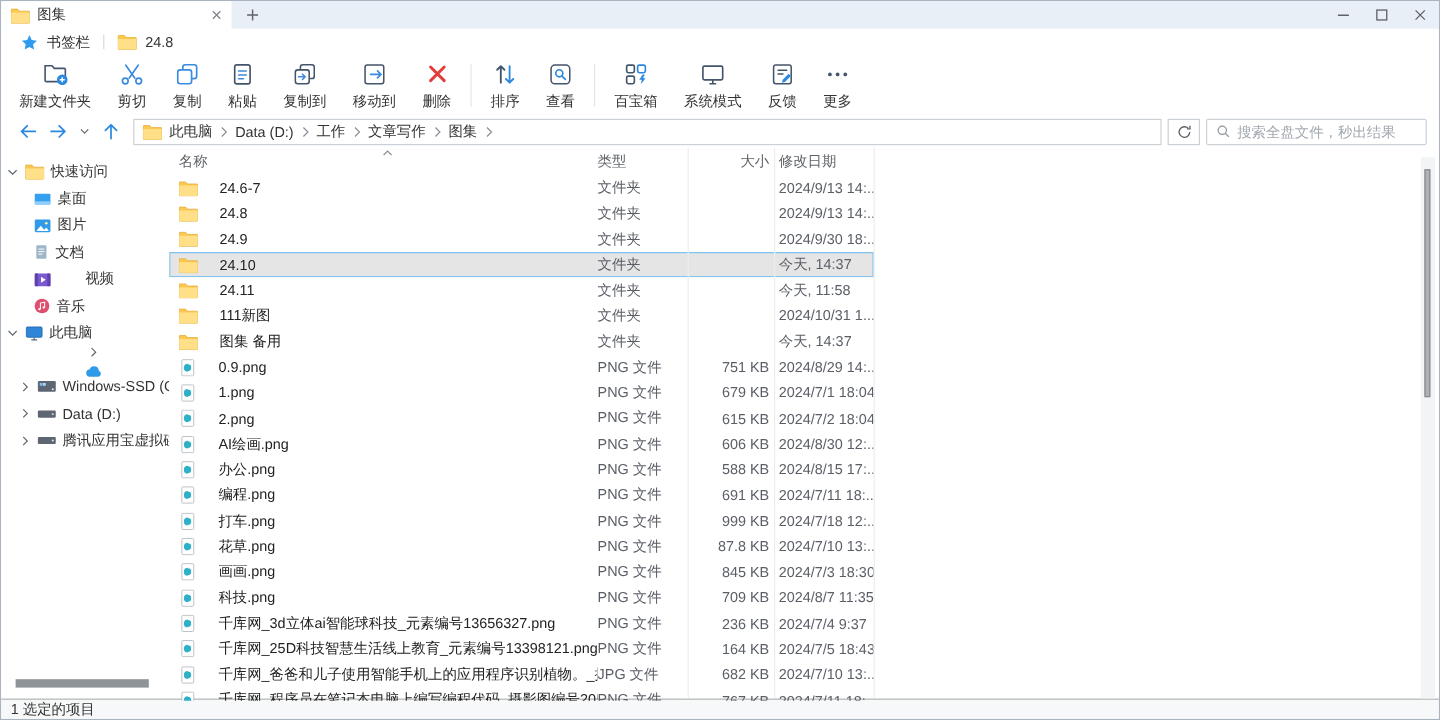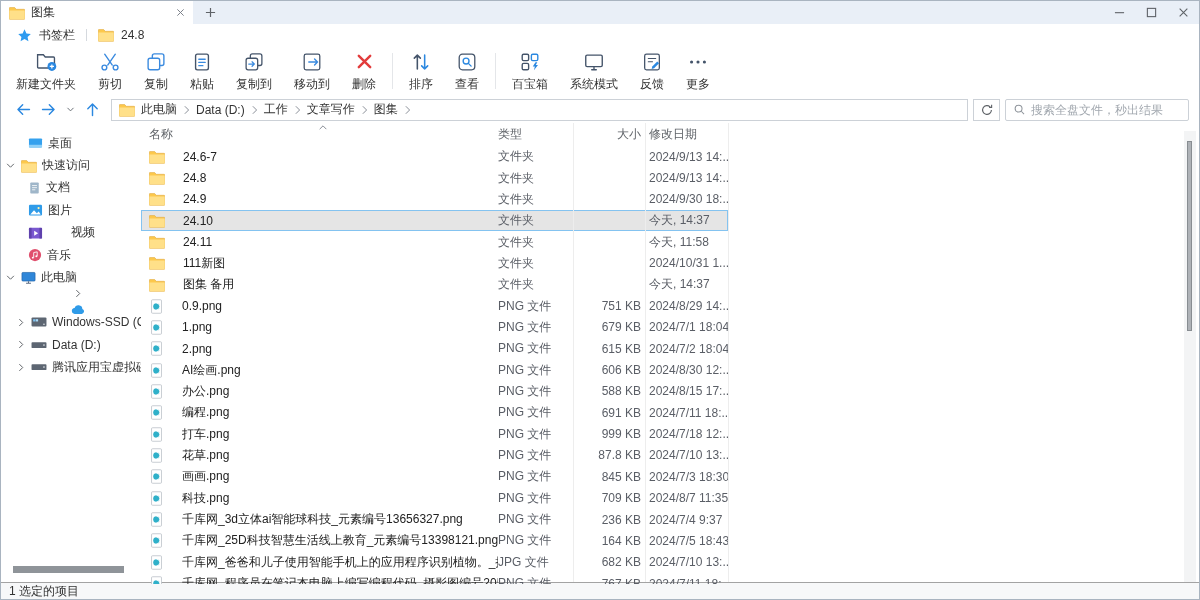--- a/index.html
+++ b/index.html
@@ -333,61 +333,61 @@
             <path d="M12.7 12.7l4.3 4.3"></path>
           </svg>
         </span>
       <input placeholder="搜索全盘文件，秒出结果" style="">
     </div>
   </div>
 
   <div class="main">
     <div class="sidebar">
       <div id="tree">
-          <div class="side-row" style="padding-left: 27px;">
-            <span class="side-ic ic">
-              <svg width="15" height="14" viewBox="0 0 16 15">
-                <rect x="1" y="2.6" width="14" height="9.6" rx="1" fill="#35a1ee"></rect>
-                <rect x="1" y="9.4" width="14" height="2.8" fill="#8fd0f8"></rect>
-              </svg>
-            </span>
-            <span class="side-label">桌面</span>
-          </div>
           <div class="side-row" style="padding-left: 4px;">
             <span class="side-chev ic">
               <svg width="9" height="7" viewBox="0 0 12 8" fill="none" stroke="#5f6368" stroke-width="1.3">
                 <path d="M1.5 1.8L6 6.3l4.5-4.5"></path>
               </svg>
             </span>
             <span class="side-ic ic">
               <svg width="16" height="14" viewBox="0 0 16 14">
                 <path d="M.8 1.6h4.9l1.5 1.7h8c.3 0 .5.2.5.5v9c0 .3-.2.5-.5.5H.8c-.3 0-.5-.2-.5-.5V2.1c0-.3.2-.5.5-.5z" fill="#fdc94c" stroke="#dfa93f" stroke-width=".6"></path>
                 <path d="M.4 4.5h15.3v8.3c0 .3-.2.5-.5.5H.9c-.3 0-.5-.2-.5-.5z" fill="#ffe089"></path>
               </svg>
             </span>
             <span class="side-label">快速访问</span>
           </div>
           <div class="side-row" style="padding-left: 27px;">
             <span class="side-ic ic">
-              <svg width="13" height="14" viewBox="0 0 16 16">
-                <rect x="2.8" y="1.2" width="10.4" height="13.6" rx="1" fill="#9fb6c9"></rect>
-                <path d="M5 5h6M5 7.6h6M5 10.2h4" stroke="#fff" stroke-width="1"></path>
-              </svg>
-            </span>
-            <span class="side-label">文档</span>
+              <svg width="15" height="14" viewBox="0 0 16 15">
+                <rect x="1" y="2.6" width="14" height="9.6" rx="1" fill="#35a1ee"></rect>
+                <rect x="1" y="9.4" width="14" height="2.8" fill="#8fd0f8"></rect>
+              </svg>
+            </span>
+            <span class="side-label">桌面</span>
           </div>
           <div class="side-row" style="padding-left: 27px;">
             <span class="side-ic ic">
               <svg width="15" height="14" viewBox="0 0 16 15">
                 <rect x="1" y="2" width="14" height="11.4" rx="1.2" fill="#2f9be8"></rect>
                 <circle cx="11.3" cy="5.4" r="1.2" fill="#fff3a8"></circle>
                 <path d="M2.4 12.3l4-4.6 3 3.4 2-2 2.2 3.2z" fill="#fff"></path>
               </svg>
             </span>
             <span class="side-label">图片</span>
+          </div>
+          <div class="side-row" style="padding-left: 27px;">
+            <span class="side-ic ic">
+              <svg width="13" height="14" viewBox="0 0 16 16">
+                <rect x="2.8" y="1.2" width="10.4" height="13.6" rx="1" fill="#9fb6c9"></rect>
+                <path d="M5 5h6M5 7.6h6M5 10.2h4" stroke="#fff" stroke-width="1"></path>
+              </svg>
+            </span>
+            <span class="side-label">文档</span>
           </div>
           <div class="side-row" style="padding-left: 27px; gap: 28px;">
             <span class="side-ic ic">
               <svg width="15" height="14" viewBox="0 0 16 15">
                 <rect x="1" y="2" width="14" height="11.4" rx="1.4" fill="#7a58d0"></rect>
                 <rect x="1" y="2" width="2.8" height="11.4" fill="#5f41ad"></rect>
                 <rect x="12.2" y="2" width="2.8" height="11.4" fill="#5f41ad"></rect>
                 <path d="M6.6 5l4.2 2.7-4.2 2.7z" fill="#fff"></path>
               </svg>
             </span>

